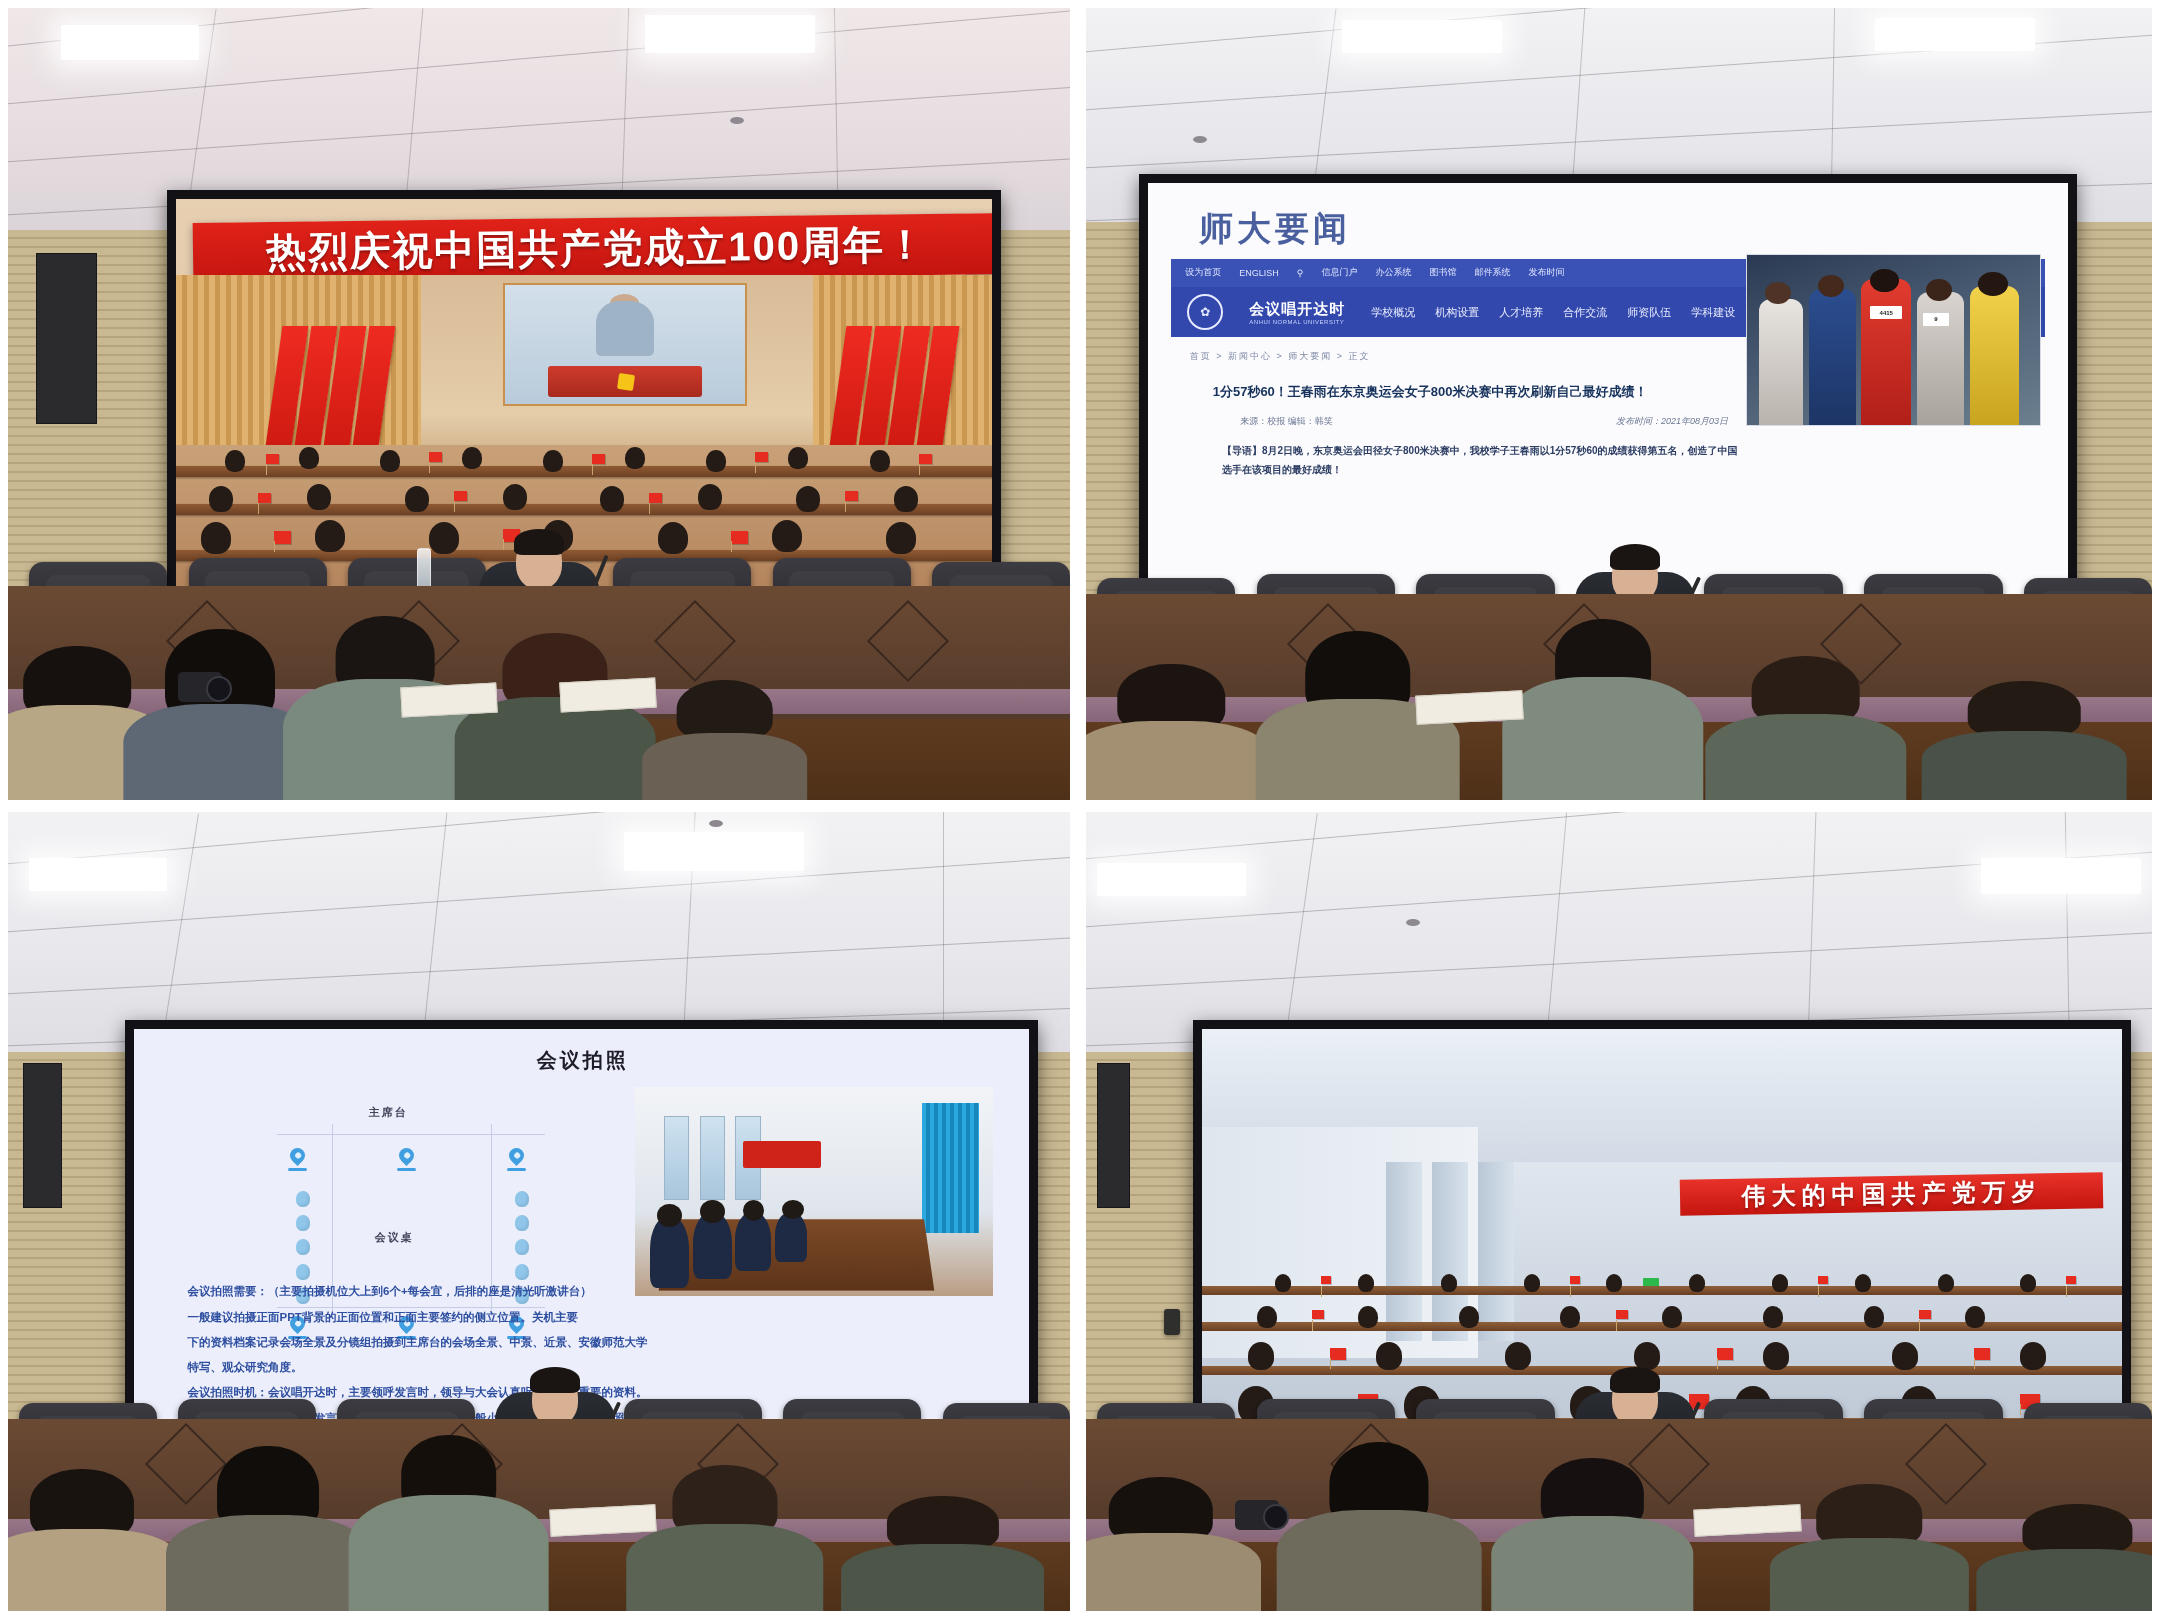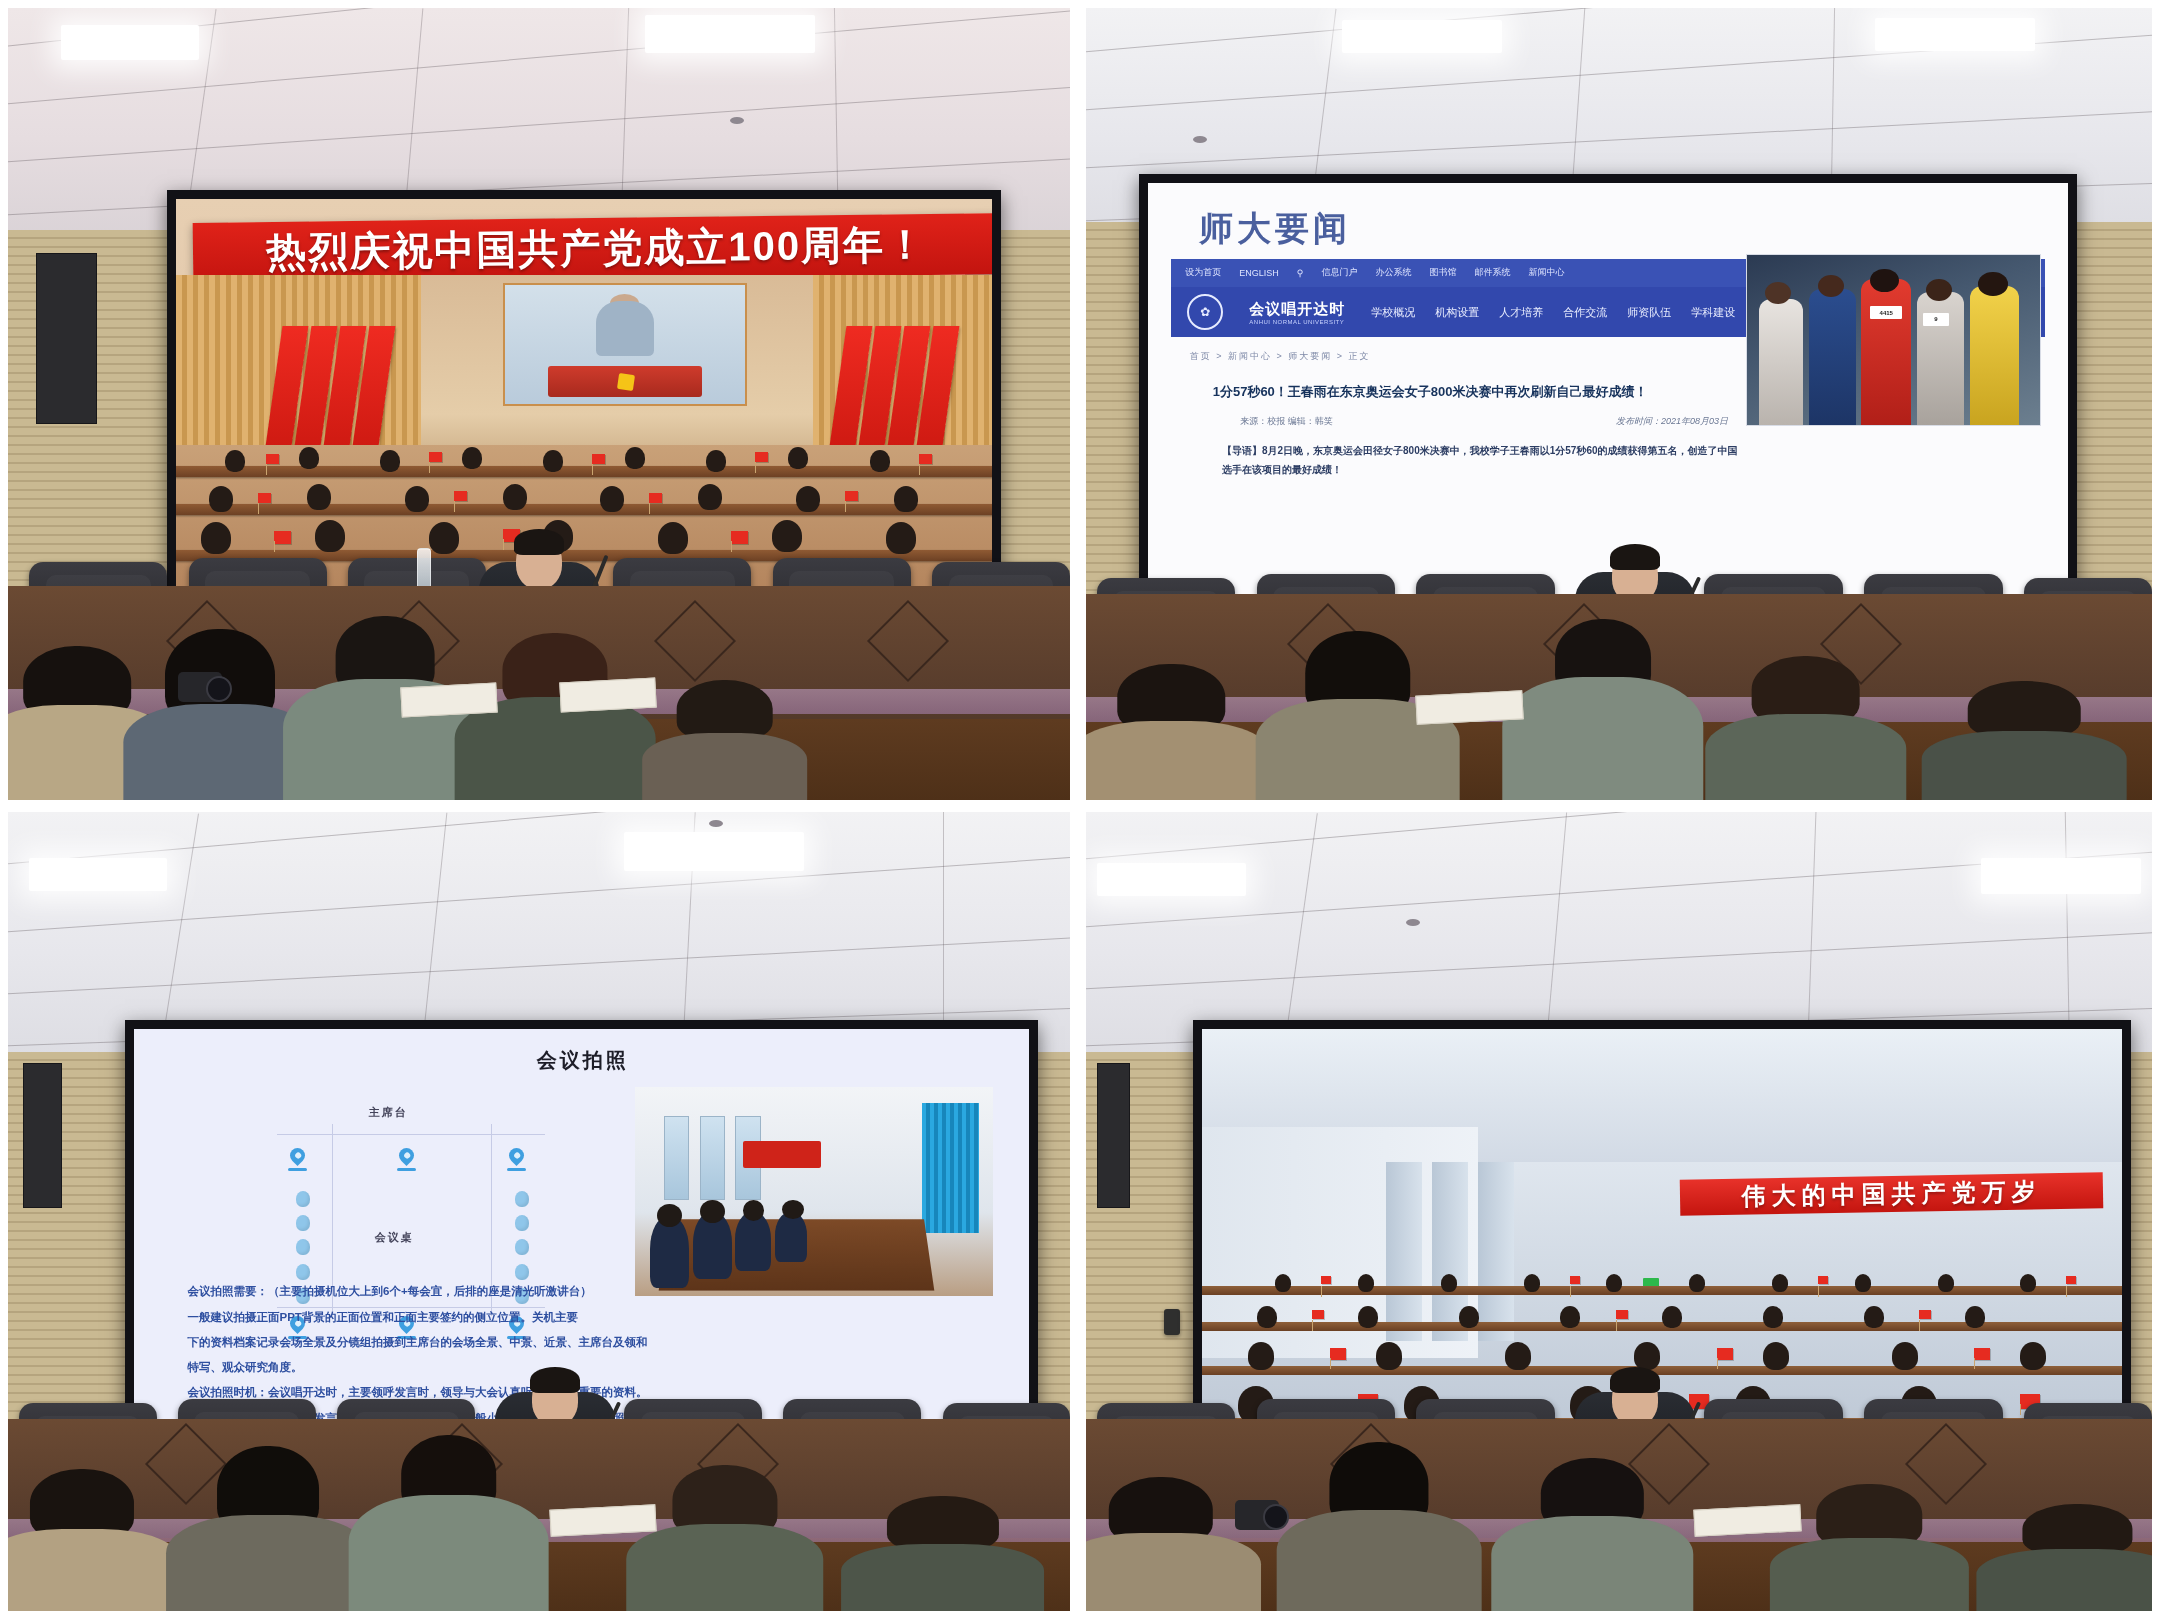--- a/index.html
+++ b/index.html
@@ -641,21 +641,21 @@
             <div class="slide-title">师大要闻</div>
 
             <div class="web-navbar">
               <span class="nv">设为首页</span>
               <span class="nv">ENGLISH</span>
               <span class="nv">⚲</span>
               <span class="nv">信息门户</span>
               <span class="nv">办公系统</span>
               <span class="nv">图书馆</span>
               <span class="nv">邮件系统</span>
-              <span class="nv">新闻中心</span>
+              <span class="nv">发布时间</span>
             </div>
 
             <div class="web-header">
               <div class="uni-logo">✿</div>
               <div>
                 <div class="uni-name">会议唱开达时</div>
                 <div class="uni-sub">ANHUI NORMAL UNIVERSITY</div>
               </div>
               <div class="web-menu">
                 <span>学校概况</span>
@@ -851,21 +851,21 @@
                 <div class="mtg-person" style="left:28%;bottom:12%;width:10%;height:28%;"></div>
                 <div class="mtg-head" style="left:30%;bottom:36%;width:6%;height:10%;"></div>
                 <div class="mtg-person" style="left:39%;bottom:16%;width:9%;height:24%;"></div>
                 <div class="mtg-head" style="left:41%;bottom:37%;width:6%;height:9%;"></div>
               </div>
             </div>
 
             <div class="s3-text">
               <div>会议拍照需要：（主要拍摄机位大上到6个+每会宜，后排的座是清光听激讲台）</div>
               <div>一般建议拍摄正面PPT背景的正面位置和正面主要签约的侧立位置。关机主要</div>
-              <div>下的资料档案记录会场全景及分镜组拍摄到主席台的会场全景、中景、近景、主席台及领和</div>
+              <div>下的资料档案记录会场全景及分镜组拍摄到主席台的会场全景、中景、近景、安徽师范大学</div>
               <div>特写、观众研究角度。</div>
               <div>会议拍照时机：会议唱开达时，主要领呼发言时，领导与大会认真听讲时签署重要的资料。</div>
               <div>会议拍照注意：会议上台发言人看于把握好拍摄角度；一般小型会议主要领导的正面照。</div>
               <div>拍摄时注意尽量不要遮挡别人视线，保持安静。</div>
             </div>
           </div>
         </div>
       </div>
 
       <div class="front-table" style="height:26%;">

